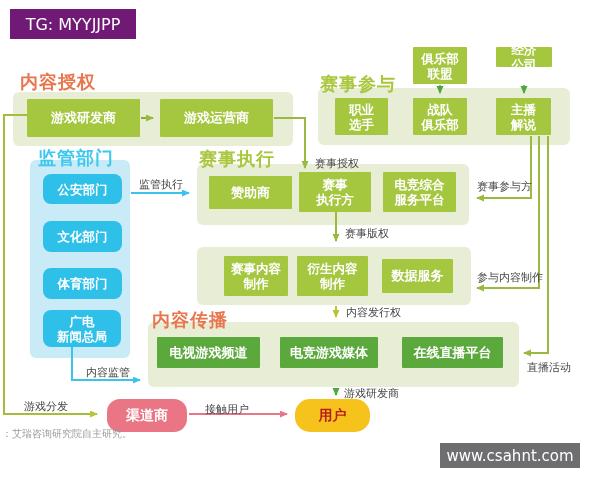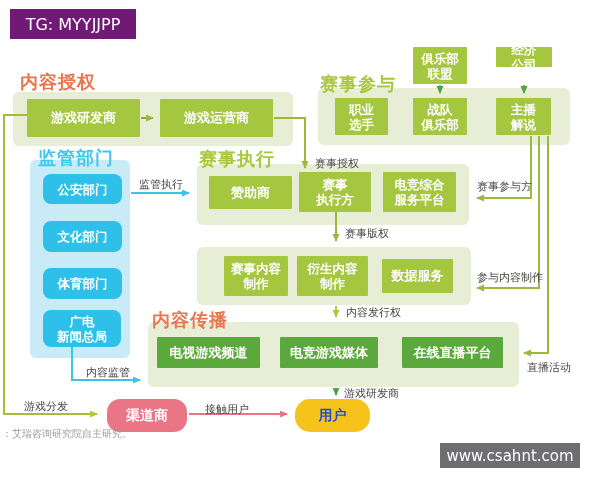--- a/index.html
+++ b/index.html
@@ -14,21 +14,21 @@
   .gbox{position:absolute;background:#a5c63f;border-radius:1px;color:#fff;font-weight:bold;
         font-size:13px;line-height:1.2;display:flex;flex-direction:column;align-items:center;
         justify-content:center;text-align:center;z-index:3;}
   .gbox.sm{font-size:12.5px;}
   .gbox.dark{background:#5ba93c;}
   .bbox{position:absolute;background:#2fc0ea;border-radius:8px;color:#fff;font-weight:bold;
         font-size:12.5px;line-height:1.2;display:flex;flex-direction:column;align-items:center;
         justify-content:center;text-align:center;z-index:3;}
   .pinkbox{position:absolute;background:#ea7585;border-radius:13px;color:#fff;font-weight:bold;
         font-size:14px;display:flex;align-items:center;justify-content:center;z-index:3;}
-  .yellowbox{position:absolute;background:#f6c31c;border-radius:15px;color:#1d4ed8;font-weight:bold;
+  .yellowbox{position:absolute;background:#f6c31c;border-radius:15px;color:#b91c1c;font-weight:bold;
         font-size:14px;display:flex;align-items:center;justify-content:center;z-index:3;}
   .elabel{position:absolute;font-size:11px;color:#464646;z-index:5;white-space:nowrap;}
   .badge{position:absolute;color:#fff;display:flex;align-items:center;justify-content:center;z-index:6;}
   #tg-badge{left:10px;top:9px;width:126px;height:30px;background:#701a75;font-size:16px;}
   #site-badge{left:440px;top:443px;width:140px;height:25px;background:#6e6e70;font-size:15px;}
   #source-note{position:absolute;left:2px;top:427px;font-size:10px;color:#9a9a9a;z-index:5;}
   #flow-svg{position:absolute;left:0;top:0;z-index:2;pointer-events:none;}
 </style>
 </head>
 <body>

